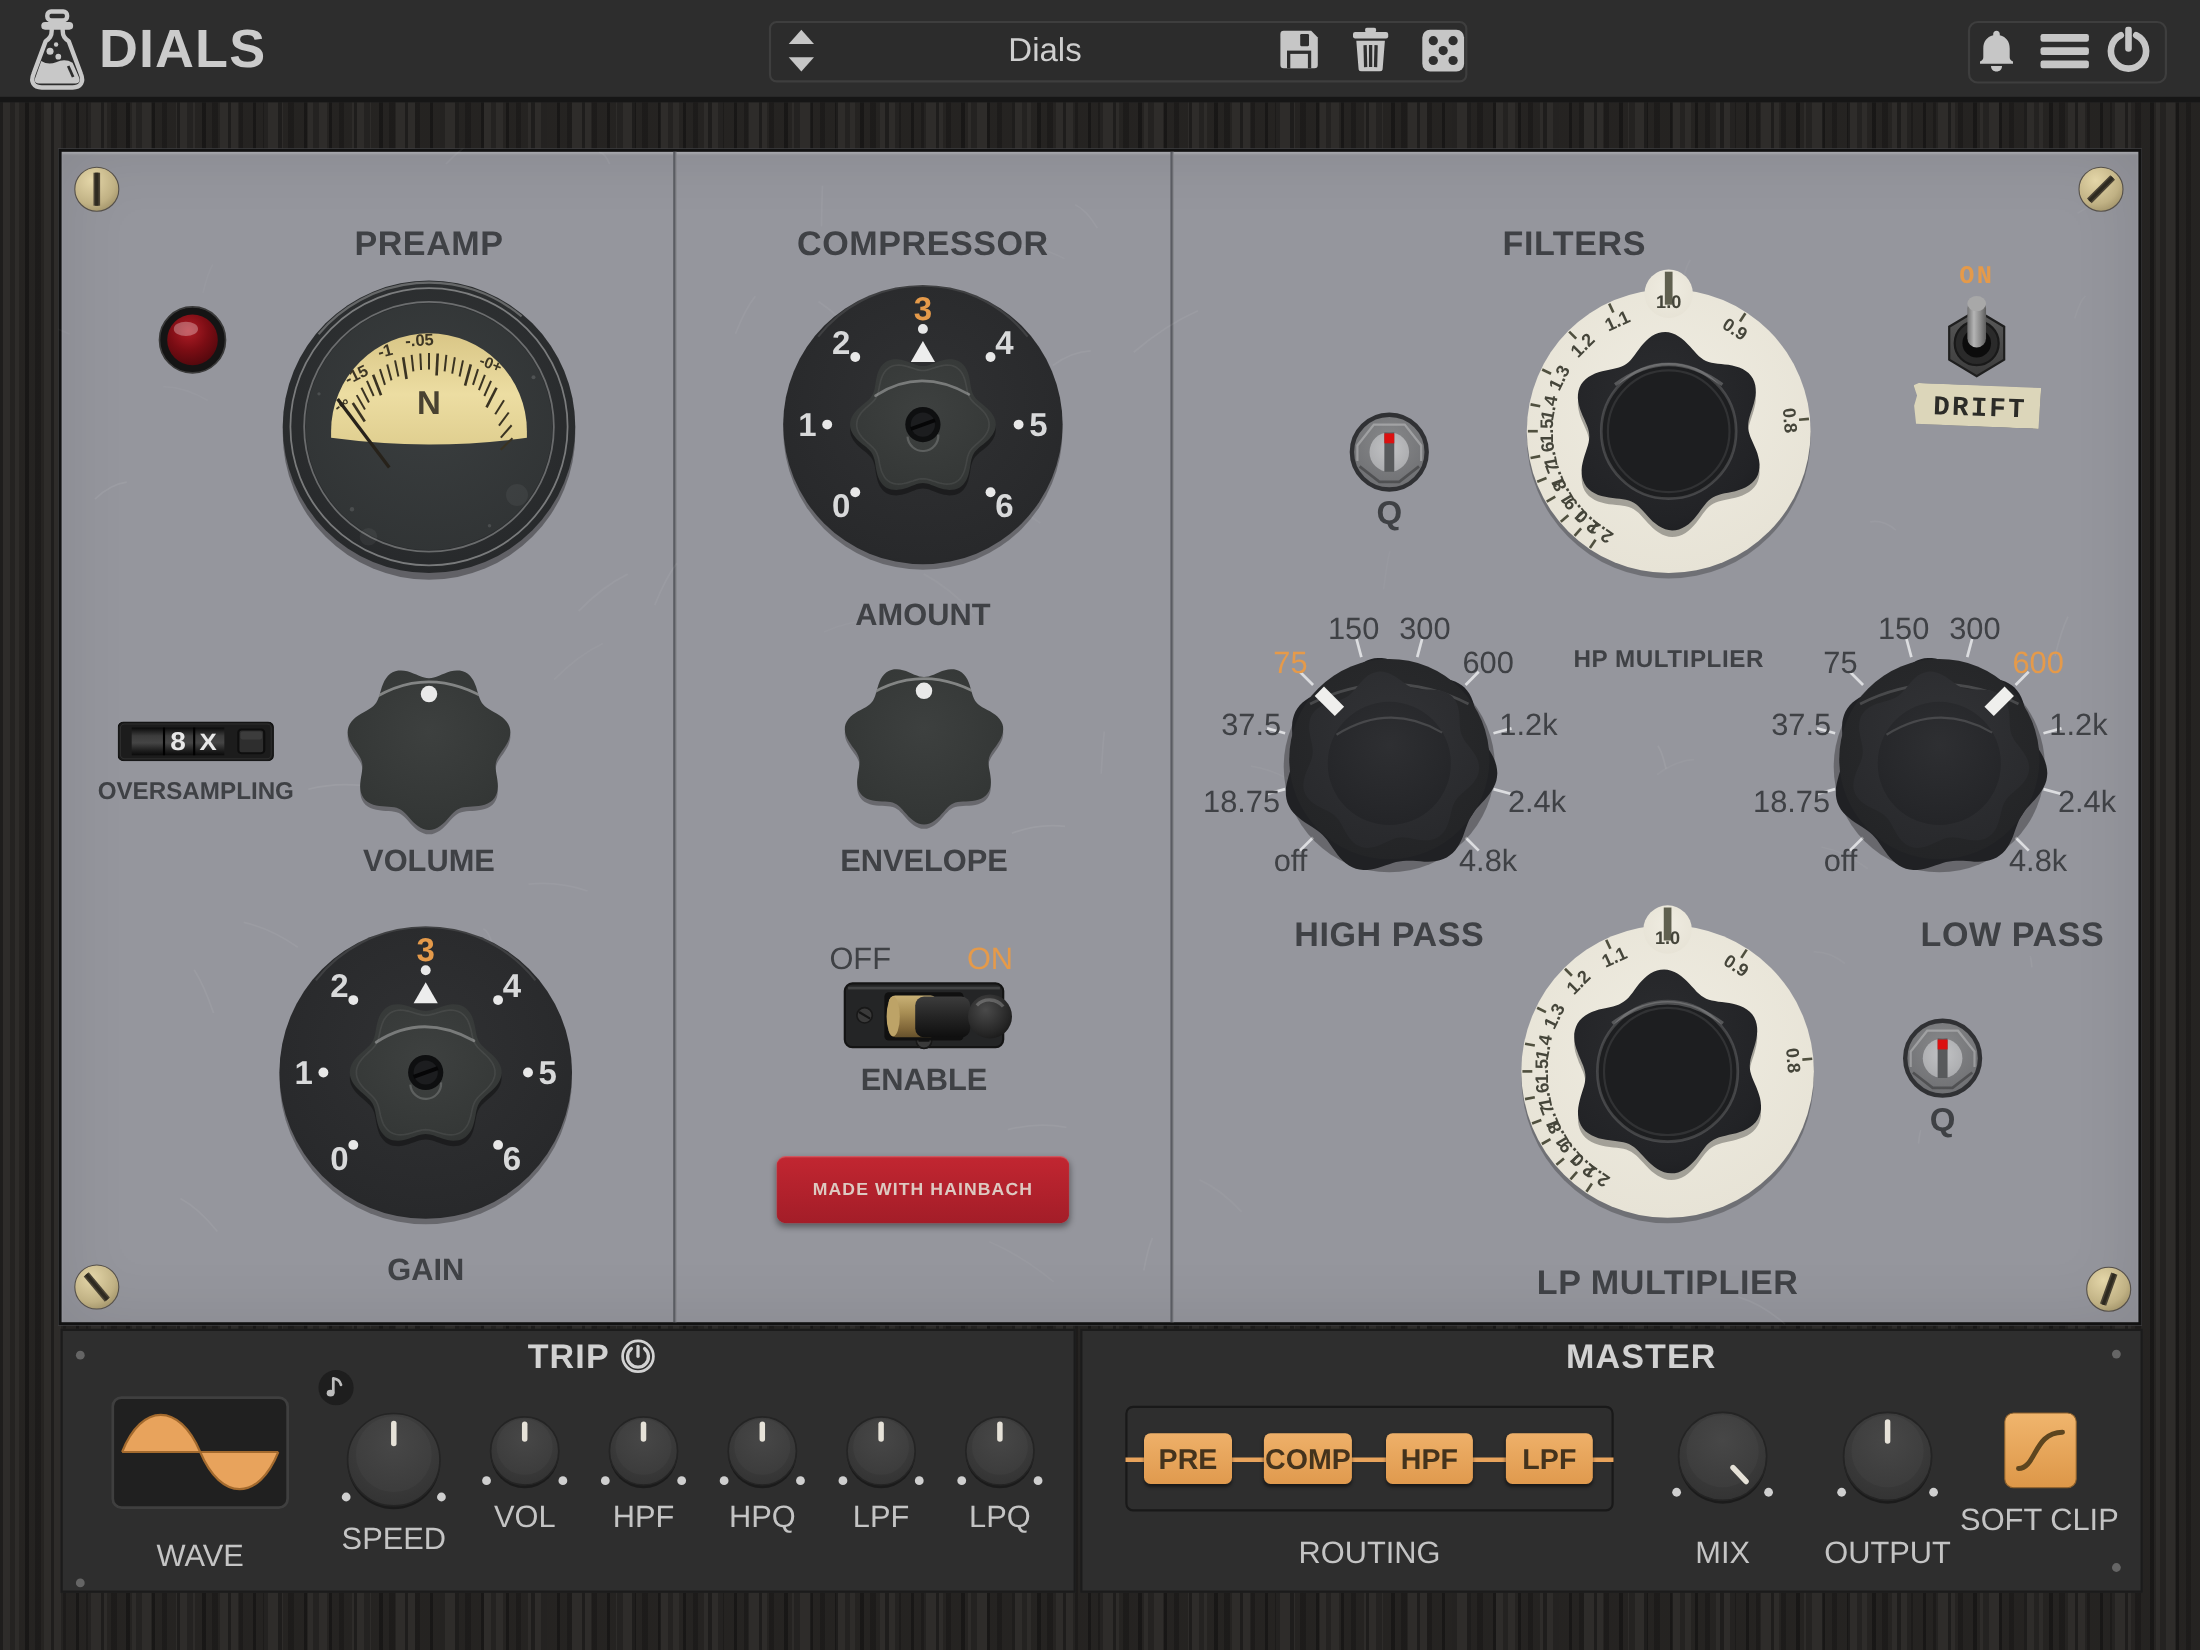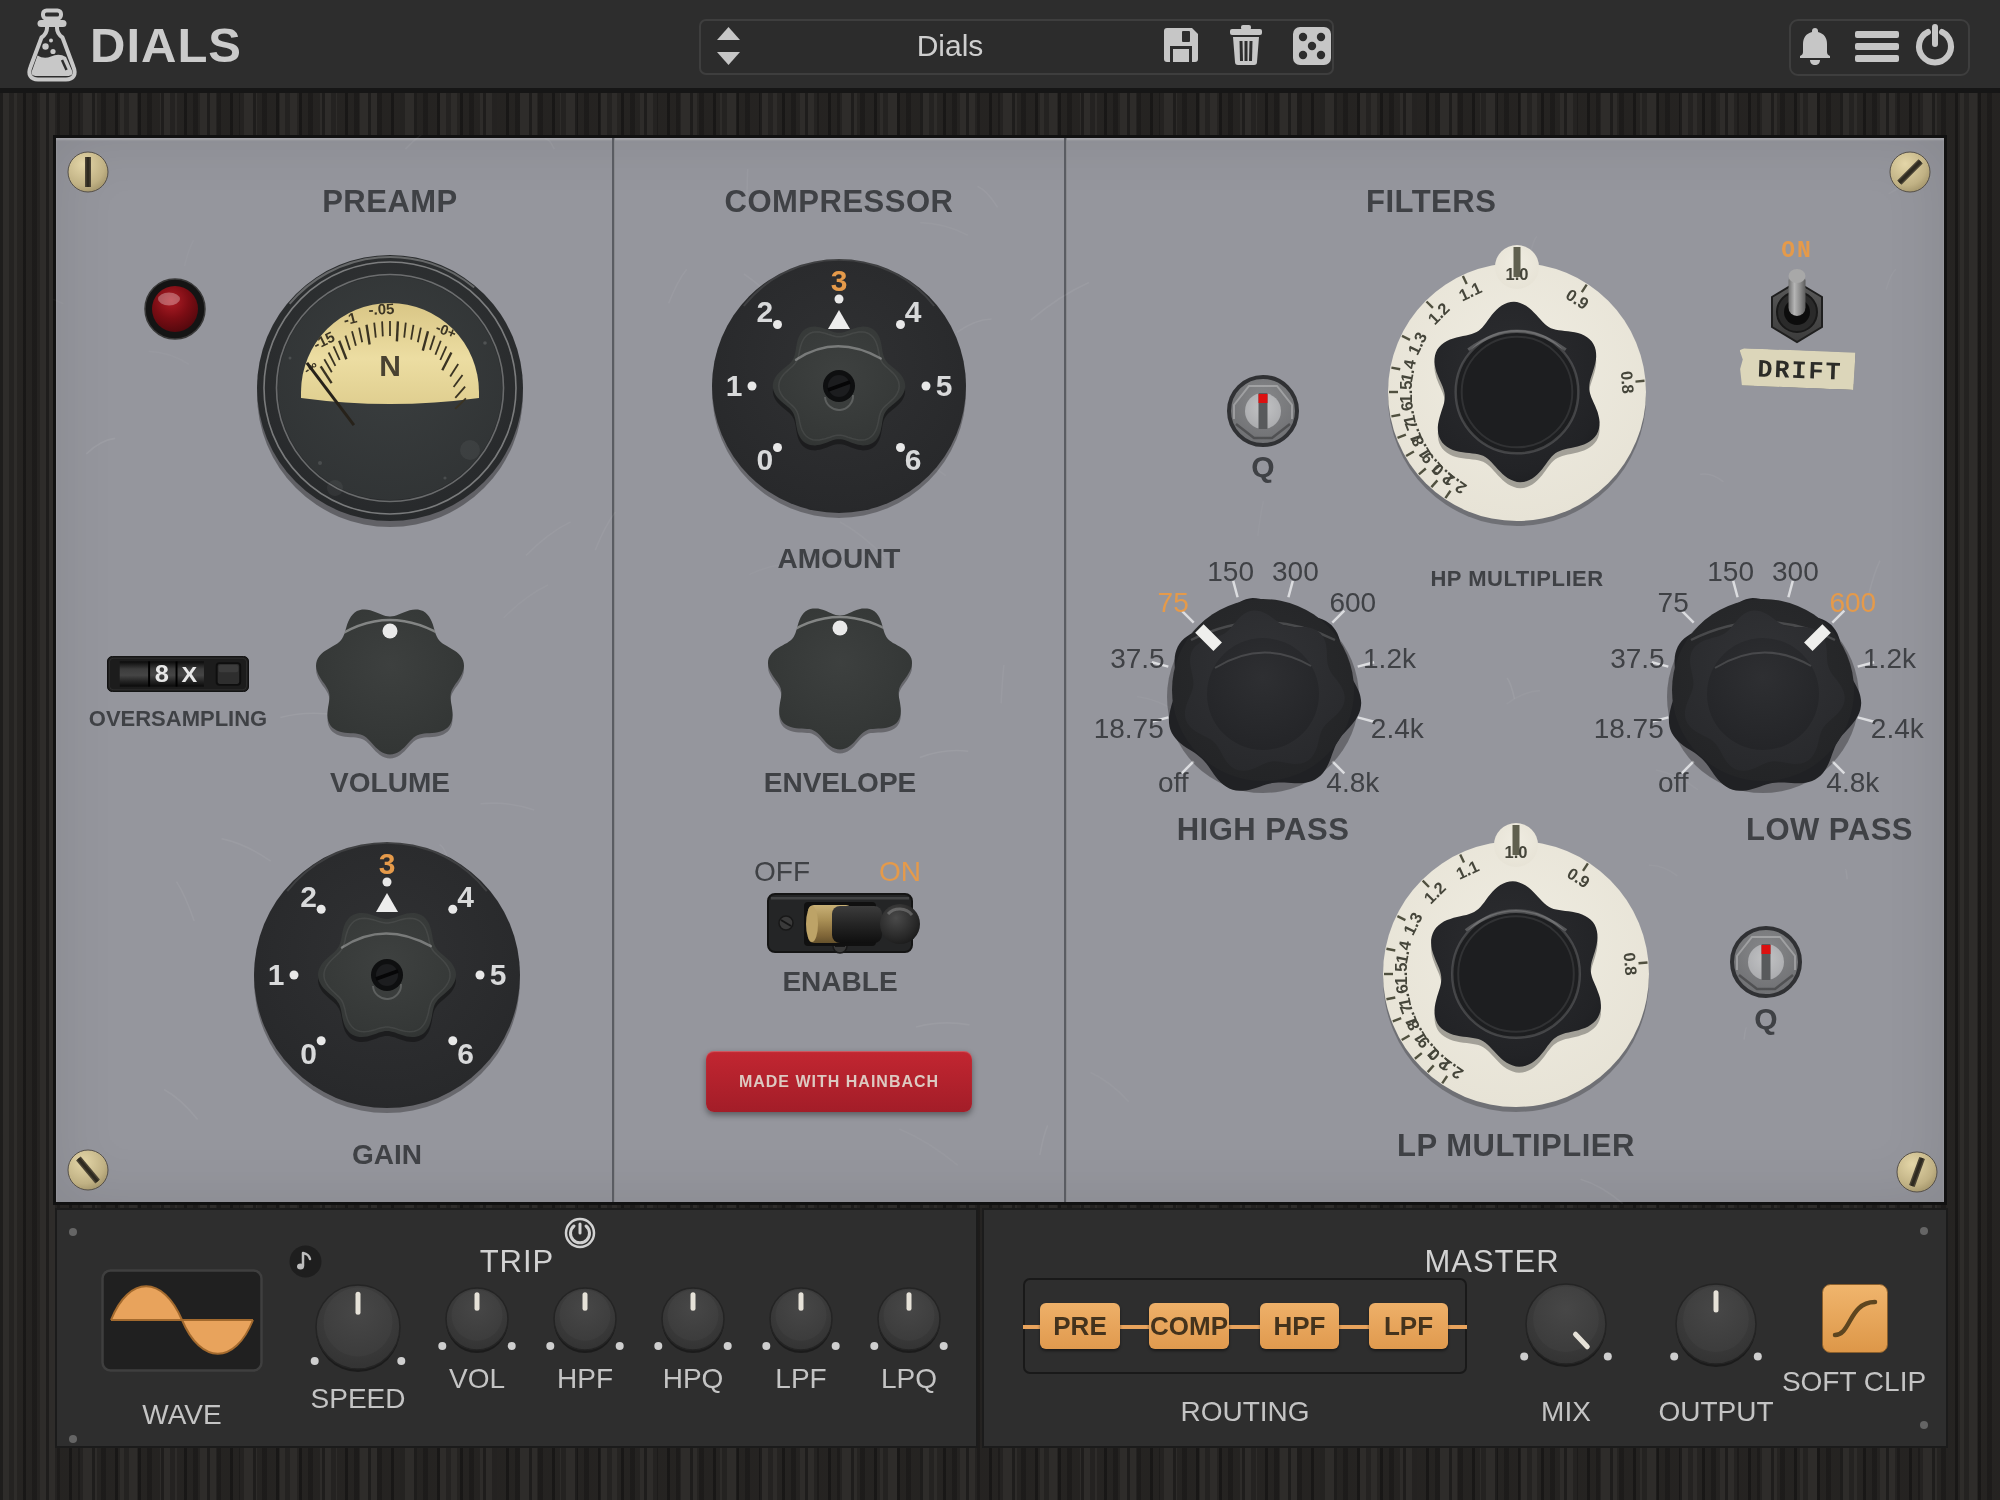--- a/index.html
+++ b/index.html
@@ -11,26 +11,26 @@
  #2a2826;}
 .abs{position:absolute;}
 #topbar{left:0;top:0;width:2000px;height:88px;background:#2d2d2d;border-bottom:5px solid #161616;}
 #logo{left:20px;top:8px;}
 #brand{left:90px;top:17px;font-size:49px;font-weight:bold;color:#cbcbcb;letter-spacing:1px;}
 #presetbox{left:699px;top:19px;width:631px;height:52px;border:2px solid #3e3e3e;border-radius:7px;background:#2c2c2c;}
 #presetname{left:700px;top:29px;width:500px;text-align:center;font-size:30px;color:#cecece;}
 #rightbox{left:1789px;top:19px;width:177px;height:53px;border:2px solid #3e3e3e;border-radius:9px;background:#2c2c2c;}
 #panel{left:53px;top:135px;width:1894px;height:1070px;background:#95969d;border:3px solid #111;box-sizing:border-box;box-shadow:inset 0 0 60px rgba(0,0,0,0.10), inset 0 2px 2px rgba(255,255,255,0.25);}
 .sep{top:138px;width:2px;height:1064px;background:#5a5c62;border-right:1.5px solid rgba(255,255,255,0.28);}
-.sect{font-size:31px;font-weight:bold;color:#3f4145;letter-spacing:0.5px;}
+.sect{font-size:31px;font-weight:bold;color:#3f4145;letter-spacing:0.5px;margin-top:20px;}
 .small-label{font-size:28px;font-weight:bold;color:#3f4145;text-align:center;}
 .orange{color:#e59a4a;}
 #bottombar-l{left:55px;top:1208px;width:923px;height:240px;background:#2e2e2e;border:2px solid #1b1b1b;box-sizing:border-box;}
 #bottombar-r{left:982px;top:1208px;width:966px;height:240px;background:#2e2e2e;border:2px solid #1b1b1b;box-sizing:border-box;}
-.bar-title{font-size:31px;font-weight:normal;color:#d2d2d2;letter-spacing:1px;margin-top:28px;}
+.bar-title{font-size:31px;font-weight:bold;color:#d2d2d2;letter-spacing:1px;}
 .bar-label{font-size:28px;color:#c4c4c4;text-align:center;}
 #redbtn{left:706px;top:1051px;width:266px;height:61px;border-radius:8px;
  background:linear-gradient(#c22631,#a31d28);box-shadow:0 3px 6px rgba(0,0,0,0.4), inset 0 1px 1px rgba(255,255,255,0.25);
  color:#ddc9c1;font-size:16px;font-weight:bold;letter-spacing:1px;text-align:center;line-height:61px;white-space:nowrap;}
 .routbtn{top:1303px;height:46px;background:linear-gradient(#eeb069,#e09a4e);border-radius:6px;
  color:#44331d;font-size:26px;font-weight:bold;text-align:center;line-height:46px;box-shadow:0 2px 3px rgba(0,0,0,0.45);}
 </style></head><body>
 <div id="wood"></div>
 
 <svg class="abs" style="left:0;top:0" width="2000" height="1500">

